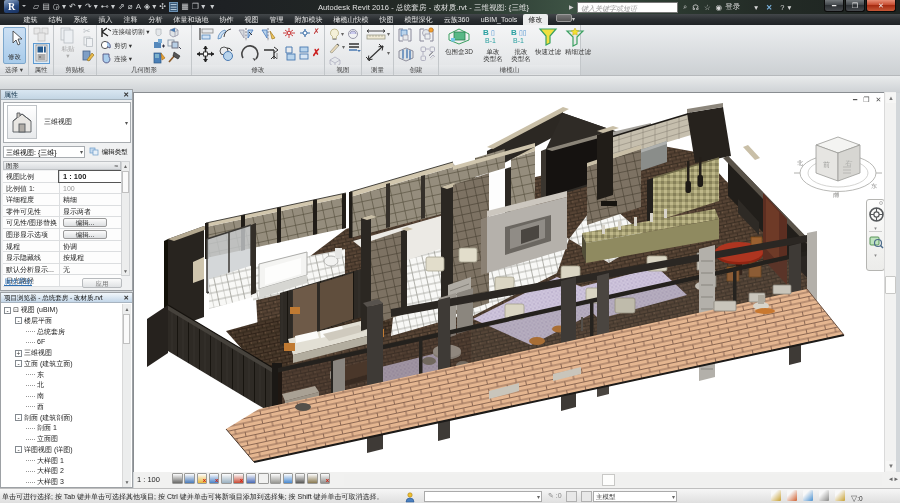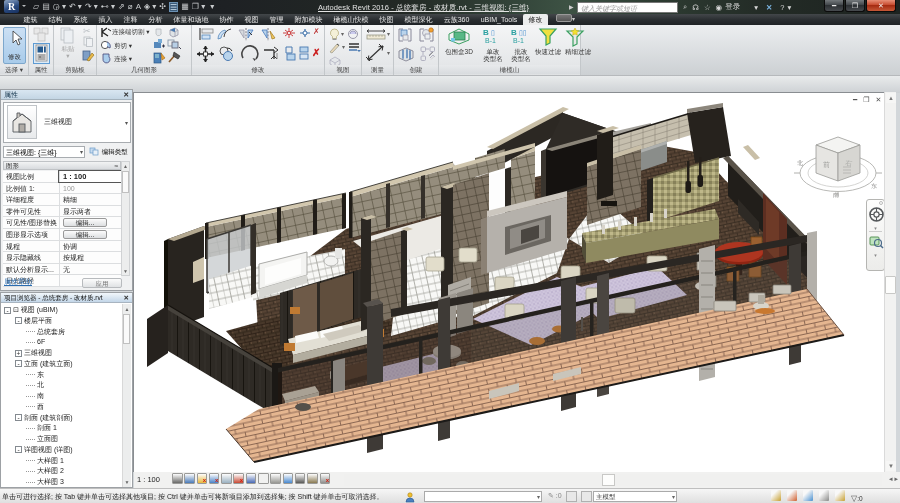--- a/index.html
+++ b/index.html
@@ -5,21 +5,21 @@
 * { margin:0; padding:0; box-sizing:border-box; }
 html,body { width:900px; height:503px; overflow:hidden; }
 body { font-family:"Liberation Sans",sans-serif; position:relative; background:#d3d7da; }
 .abs { position:absolute; }
 
 
 #titlebar { left:0; top:0; width:900px; height:14px;
   background:linear-gradient(90deg,#17191c 0%,#1e2124 25%,#232925 45%,#314237 56%,#3d5244 63%,#2e3d33 72%,#232b26 85%,#1d2320 100%); }
 #titlebar .qat { position:absolute; top:1px; left:33px; height:12px; display:flex; align-items:center; }
 .qico { height:10px; color:#c9ccce; font-size:8px; line-height:10px; margin-right:3px; white-space:nowrap; }
-#title-text { position:absolute; top:2.5px; left:318px; font-size:7.5px; color:#e3e3e3; white-space:nowrap; letter-spacing:0.1px;text-decoration:underline; }
+#title-text { position:absolute; top:2.5px; left:318px; font-size:7.5px; color:#e3e3e3; white-space:nowrap; letter-spacing:0.1px; }
 #searchbox { position:absolute; left:577px; top:1.5px; width:101px; height:11px; background:#fff; border:1px solid #777;
   font-size:7px; font-style:italic; color:#999; padding:1px 3px; }
 #infocenter { position:absolute; left:683px; top:1px; height:12px; display:flex; align-items:center; color:#d8d8d8; font-size:7.5px; }
 .winbtns { position:absolute; right:4px; top:0; display:flex; }
 .winbtn { width:20px; height:12px; border:1px solid #0c0c0c; border-top:none; border-radius:0 0 3px 3px;
   background:linear-gradient(#74797c,#41464a 45%,#2c3033 50%,#474b4f); margin-left:1px; position:relative; }
 .winbtn.close { width:30px; background:linear-gradient(#e89078,#c64a2e 45%,#a52c12 50%,#c65837); }
 .winbtn span { position:absolute; left:0; right:0; top:0; bottom:1px; color:#eee; font-size:7px; line-height:11px; text-align:center; }
 
 

